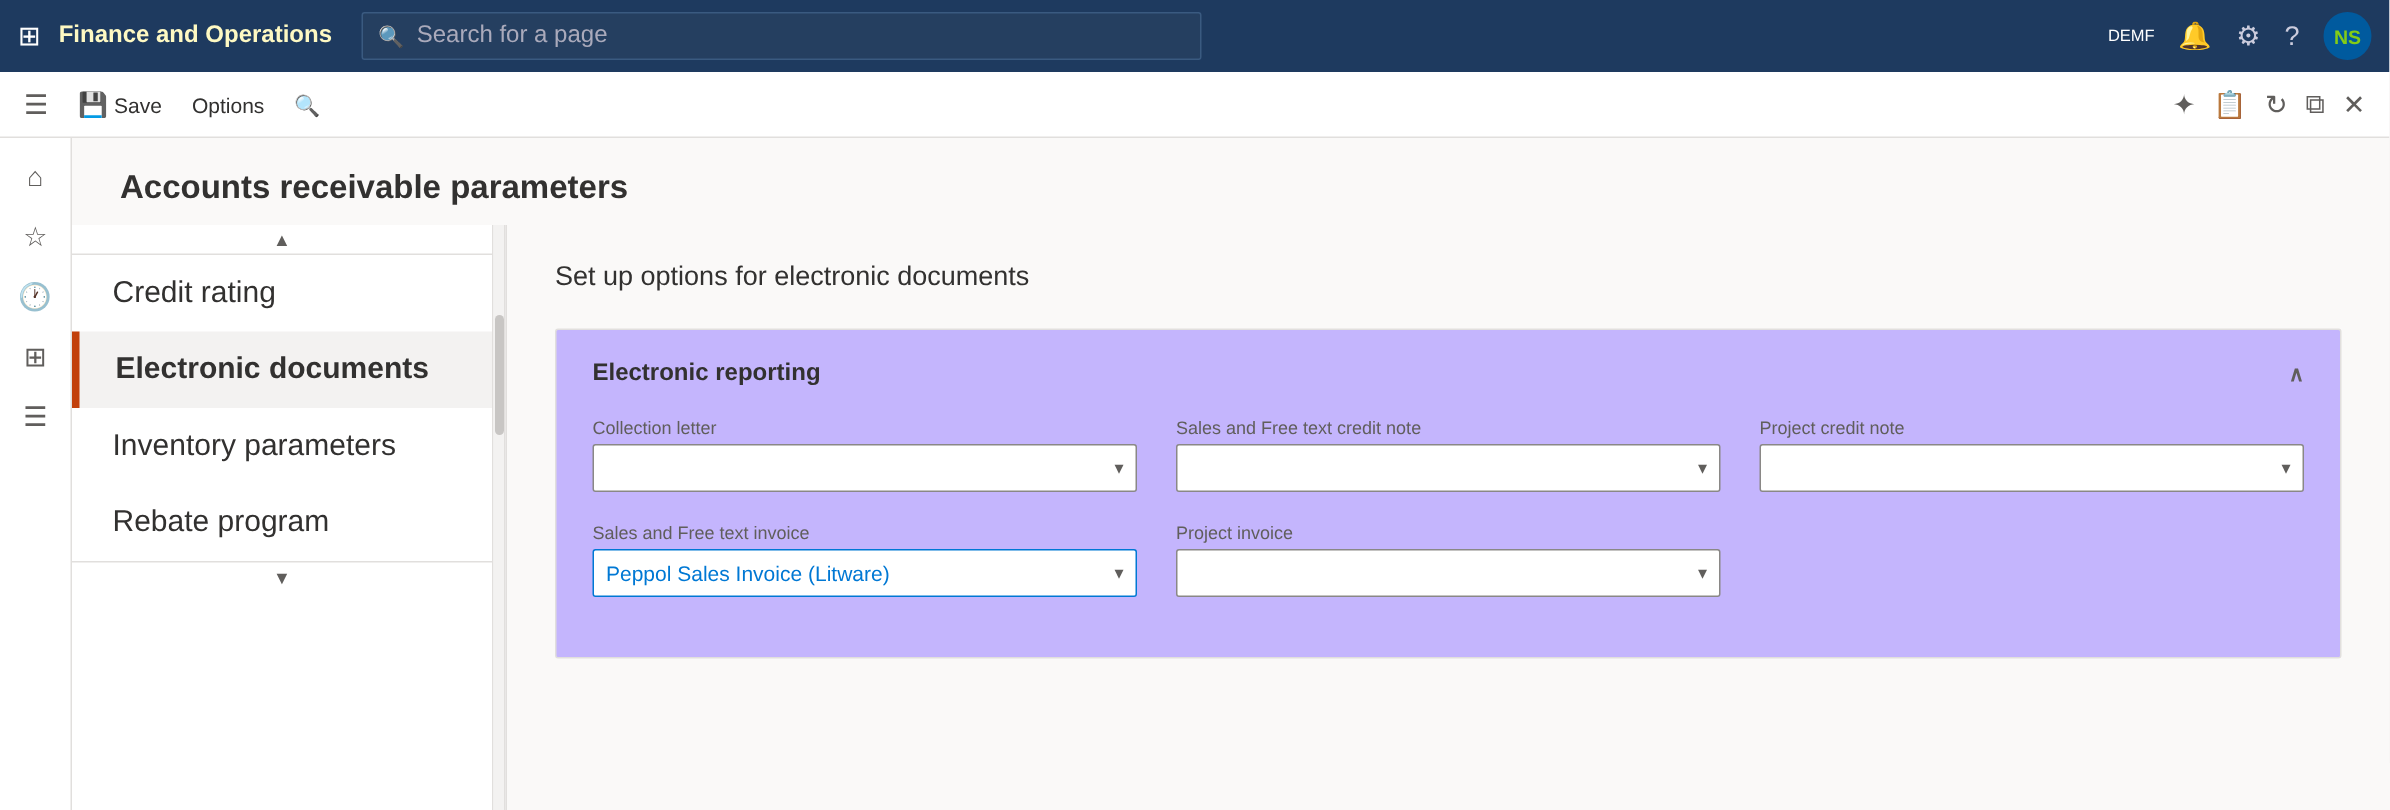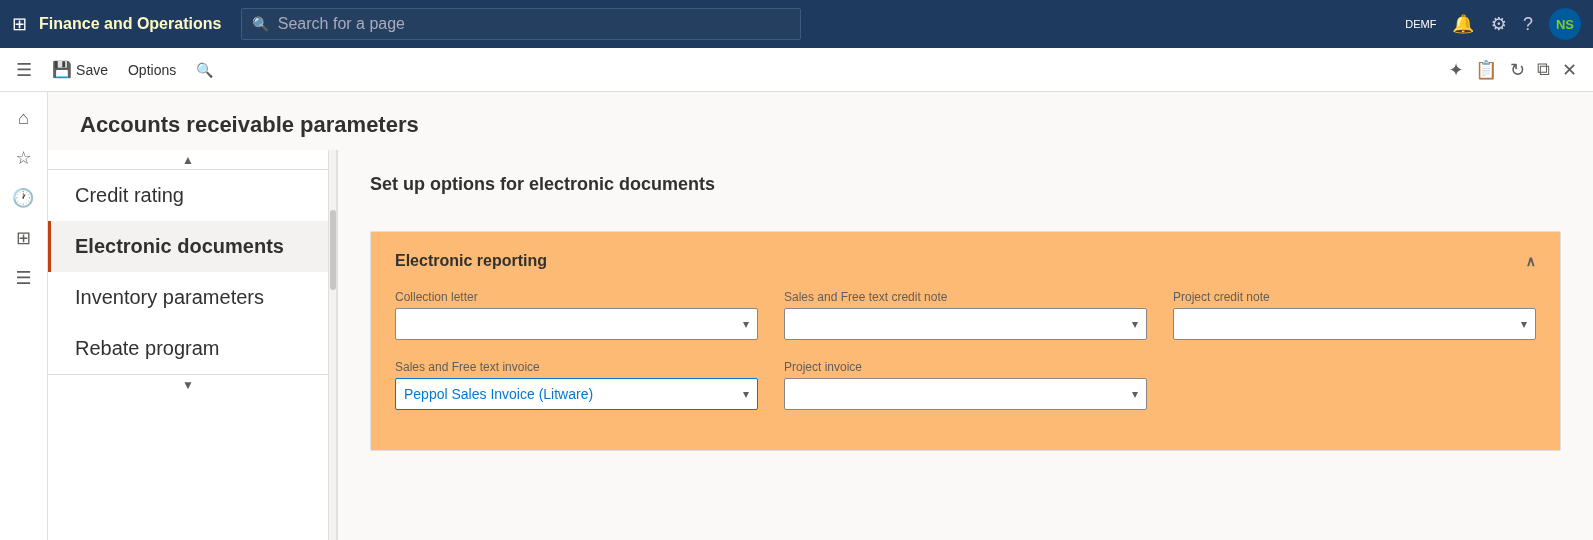--- a/index.html
+++ b/index.html
@@ -139,21 +139,21 @@
     }
     .left-list .scroll-down { border-top: 1px solid #e1dfdd; border-bottom: none; }
     .list-item {
       padding: 14px 16px 14px 24px;
       cursor: pointer;
       color: #323130;
       font-size: 20px;
       border-left: 3px solid transparent;
     }
     .list-item.active {
-      border-left: 3px solid #c2410c;
+      border-left: 5px solid #c2410c;
       background: #f3f2f1;
       font-weight: 600;
     }
     .left-scrollbar {
       width: 8px;
       background: #f3f2f1;
       border-right: 1px solid #e1dfdd;
       position: relative;
     }
     .left-scrollbar .thumb {
@@ -168,26 +168,26 @@
 
     
     .right-panel {
       flex: 1;
       padding: 24px 32px;
       overflow-y: auto;
       background: #faf9f8;
     }
     .section-header {
       font-size: 18px;
-      font-weight: 700;
-      color: #323130;
-      margin-bottom: 36px;
+      font-weight: 400;
+      color: #323130;
+      margin-bottom: 24px;
     }
     .reporting-section {
-      background: #fdba74;
+      background: #c4b5fd;
       border: 1px solid #e1dfdd;
       border-radius: 2px;
       padding: 20px 24px;
     }
     .reporting-section-title {
       display: flex;
       justify-content: space-between;
       align-items: center;
       font-size: 16px;
       font-weight: 600;

